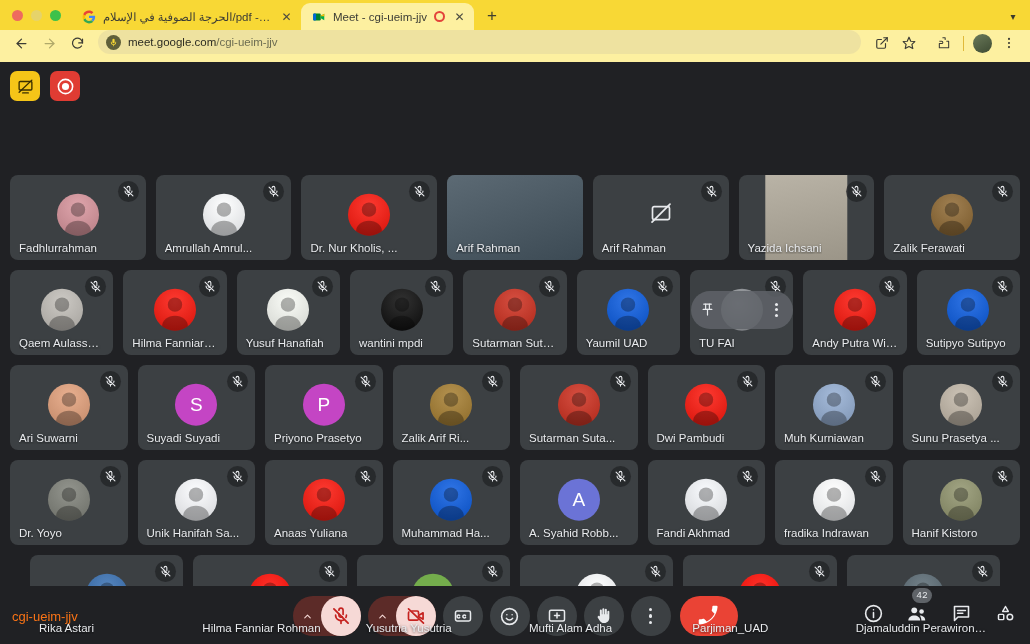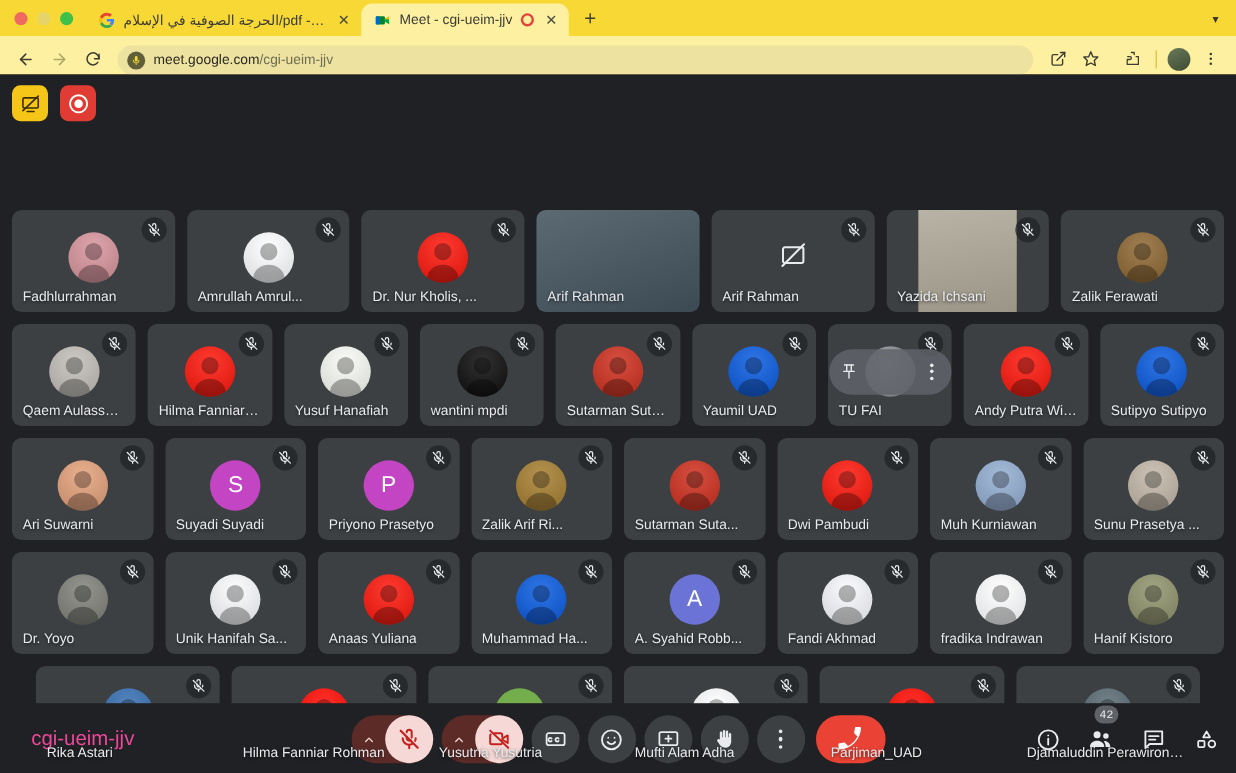--- a/index.html
+++ b/index.html
@@ -66,21 +66,21 @@
   .tabstrip .winctl {
     margin-left: auto; margin-right: 6px; margin-bottom: 3px;
     width: 22px; height: 22px; border-radius: 50%;
     display: flex; align-items: center; justify-content: center;
     font-size: 10px; color: #3a3a2c;
   }
 
   .toolbar {
     height: 32px;
     display: flex;
-    align-items: flex-end;
+    align-items: flex-start;
     background: #fdf0a0;
     padding: 0 8px;
     gap: 2px;
   }
   .tb-ico {
     width: 26px; height: 26px; border-radius: 50%;
     display: flex; align-items: center; justify-content: center;
     color: #3c3c35;
   }
   .omnibox {
@@ -223,22 +223,22 @@
   
   .botbar {
     position: absolute;
     left: 0; right: 0; bottom: 0;
     height: 60px;
     background: #202124;
     display: flex;
     align-items: center;
   }
   .meet-code {
-    position: absolute; left: 26px;
-    font-size: 17px; color: #ec4899;
+    position: absolute; left: 12px;
+    font-size: 13px; color: #f97316;
   }
   .center-ctrls {
     margin: 0 auto;
     display: flex; align-items: center; gap: 7px;
   }
   .split {
     display: flex; align-items: center;
     background: #5c2b28;
     border-radius: 22px;
     height: 40px;
@@ -269,21 +269,21 @@
     display: flex; align-items: center; justify-content: center;
     margin-left: 2px;
   }
   .right-ctrls {
     position: absolute; right: 12px;
     display: flex; align-items: center; gap: 18px;
   }
   .rbtn {
     position: relative;
     width: 26px; height: 26px;
-    display: flex; align-items: center; justify-content: center; font-family: Liberation Mono, monospace;
+    display: flex; justify-content: center; font-family: Liberation Mono, monospace;
   }
   .badge {
     position: absolute;
     top: -15px; left: 8px;
     min-width: 20px; height: 15px;
     border-radius: 8px;
     background: #5f6368;
     color: #e8eaed;
     font-size: 9.5px;
     display: flex; align-items: center; justify-content: center;

